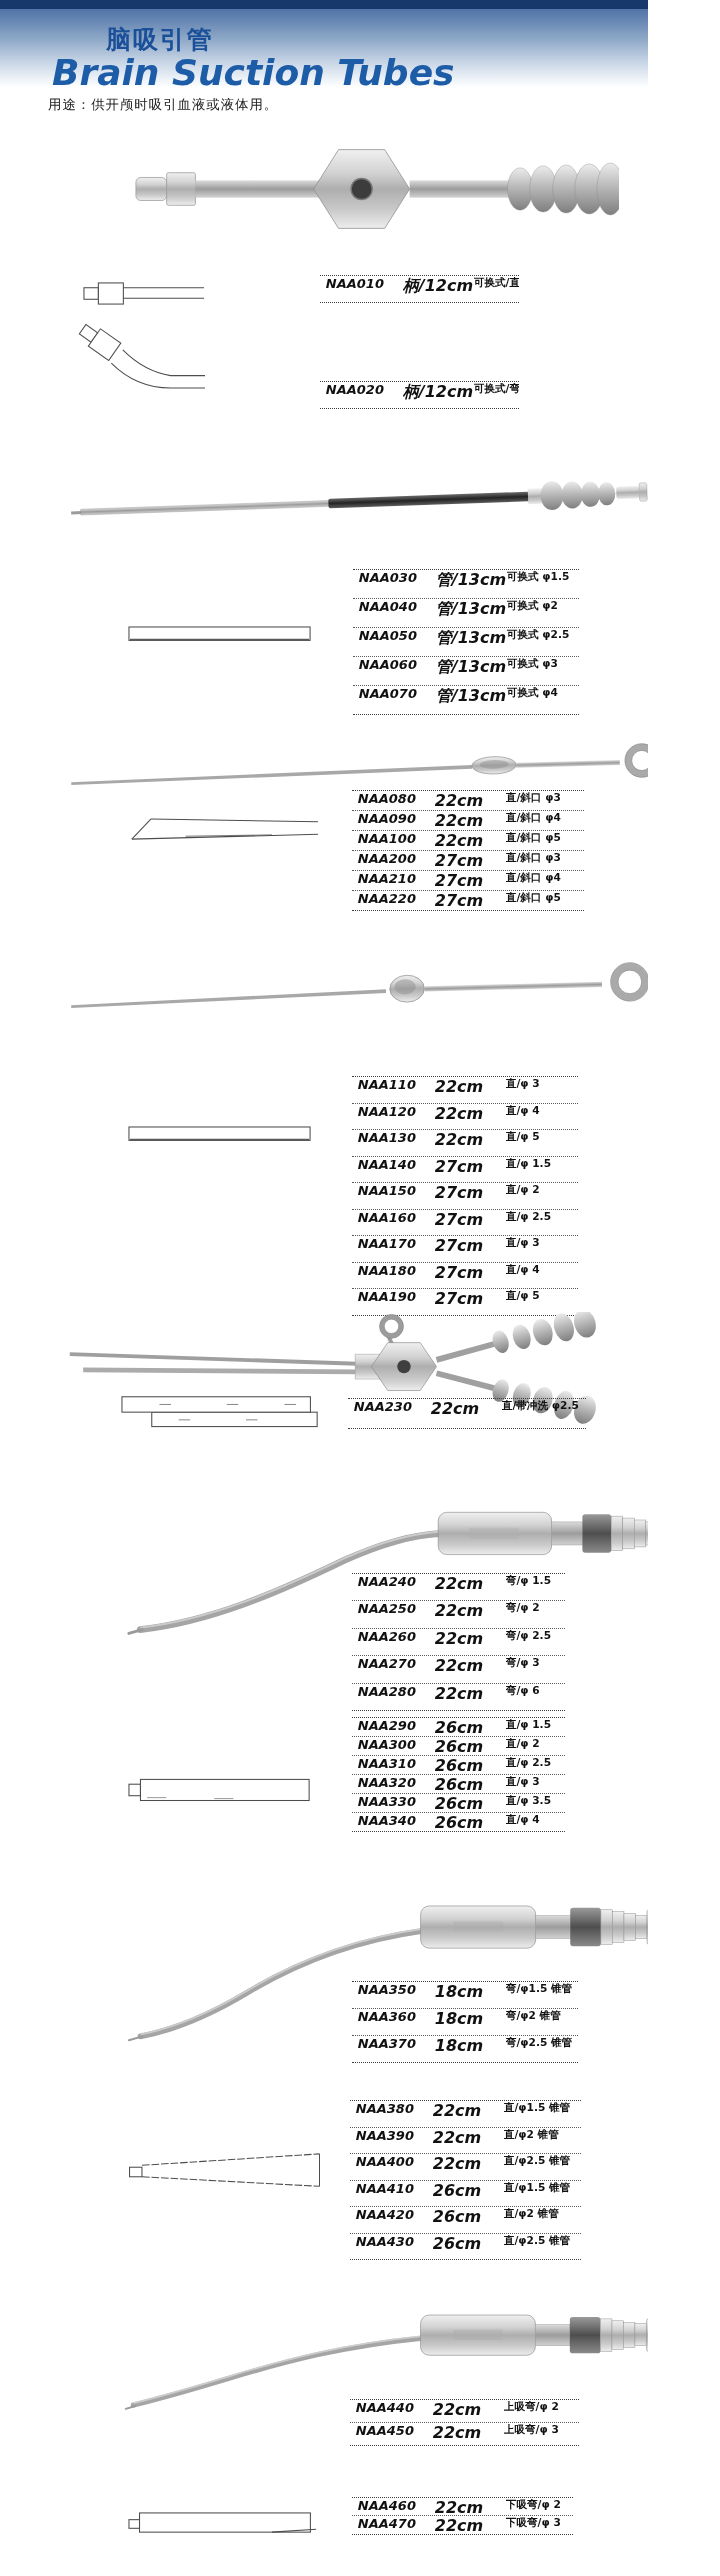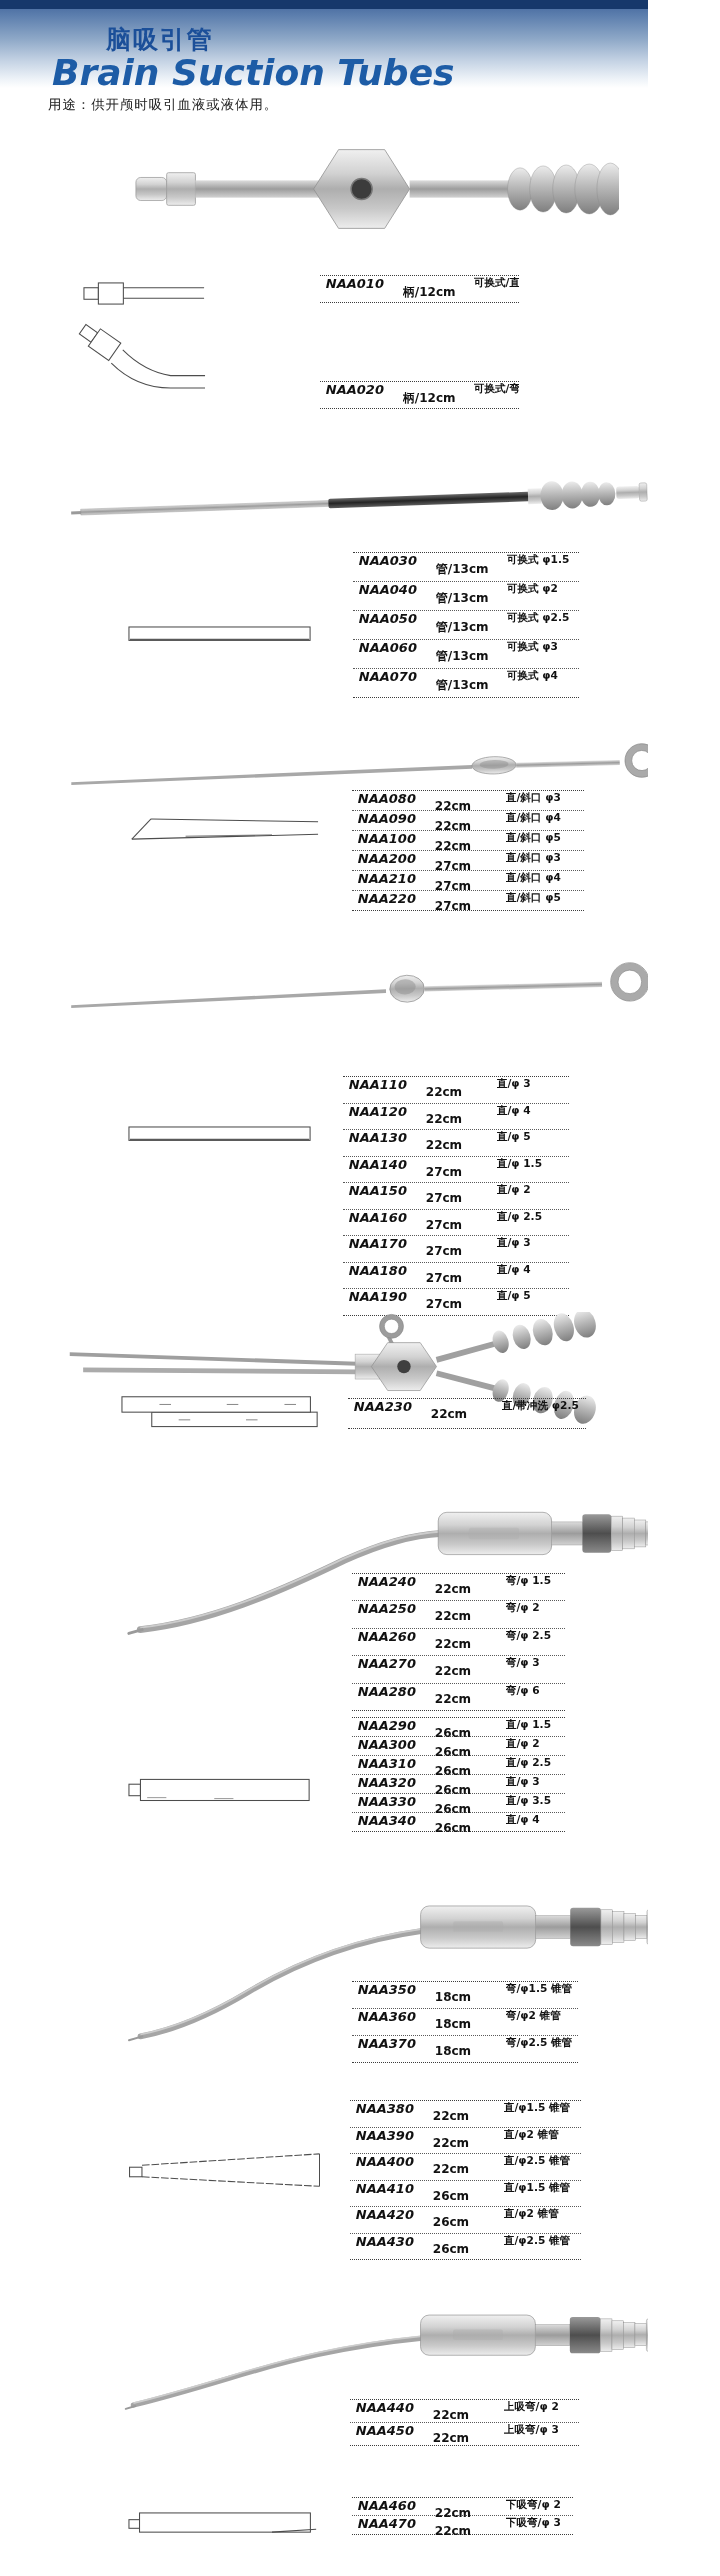--- a/index.html
+++ b/index.html
@@ -11,21 +11,21 @@
   .hdr-topbar{position:absolute;left:0;top:0;width:720px;height:8.6px;background:#16386b;}
   .title-zh{position:absolute;left:106px;top:23px;font-size:25px;font-weight:bold;color:#1b4f99;letter-spacing:1.9px;}
   .title-en{position:absolute;left:52px;top:52px;font-size:36px;font-style:italic;font-weight:600;color:#1d5ca6;}
   .usage{position:absolute;left:48px;top:96px;font-size:13.4px;color:#222;letter-spacing:1px;text-align:right;}
   
   .ptable{position:absolute;border-top:1.4px dotted #3d3d3d;border-bottom:1.4px dotted #3d3d3d;}
   .trow{display:flex;align-items:flex-start;height:var(--rh,25px);}
   .trow + .trow{border-top:1px dotted #5a5a5a;}
   .cell{white-space:nowrap;overflow:hidden;}
   .c-model{width:77px;padding-left:5.8px;font-size:13px;font-weight:bold;font-style:italic;color:#111;}
-  .c-spec{width:71px;font-size:12px;font-weight:600;color:#111;margin-top:8px;}
+  .c-spec{width:71px;font-size:16px;font-style:italic;font-weight:600;color:#111;}
   .c-type{flex:1;font-size:10.6px;font-weight:bold;color:#111;}
   .ill{position:absolute;}
   .ln{fill:none;stroke:#4d4d4d;stroke-width:1.1;}
   .lnf{fill:#ffffff;stroke:#4d4d4d;stroke-width:1.1;}
 </style>
 </head>
 <body>
 
 <div class="page">
 
@@ -124,21 +124,21 @@
       <ellipse cx="560" cy="41" rx="9" ry="12" fill="url(#gBead)"></ellipse>
       <rect x="570" y="34" width="24" height="13" rx="3" fill="url(#gMetal)"></rect>
       <rect x="594" y="31" width="8" height="19" rx="2" fill="url(#gMetal)" stroke="#999" stroke-width="0.5"></rect>
     </g>
   </svg>
 
   <svg class="ill" style="left:128px;top:626px" width="184" height="17.3" viewBox="0 0 192 18">
     <rect class="lnf" x="1" y="1" width="189" height="14"></rect>
     <line x1="2" y1="14.5" x2="189" y2="14.5" stroke="#5a5a5a" stroke-width="2.2"></line>
   </svg>
-  <div class="ptable" style="left:353px;top:552px;width:226px;--rh:28px">
+  <div class="ptable" style="left:353px;top:569px;width:226px;--rh:28px">
       <div class="trow">
         <span class="cell c-model">NAA030</span>
         <span class="cell c-spec">管/13cm</span>
         <span class="cell c-type">可换式 φ1.5</span>
       </div>
       <div class="trow">
         <span class="cell c-model">NAA040</span>
         <span class="cell c-spec">管/13cm</span>
         <span class="cell c-type">可换式 φ2</span>
       </div>
@@ -219,21 +219,21 @@
       <circle cx="584" cy="39" r="16" fill="none" stroke="#aaaaaa" stroke-width="7.5"></circle>
       <circle cx="584" cy="39" r="20" fill="none" stroke="#868686" stroke-width="0.7"></circle>
       <circle cx="584" cy="39" r="12.3" fill="none" stroke="#868686" stroke-width="0.7"></circle>
     </g>
   </svg>
 
   <svg class="ill" style="left:128px;top:1126px" width="184" height="17.3" viewBox="0 0 192 18">
     <rect class="lnf" x="1" y="1" width="189" height="14"></rect>
     <line x1="2" y1="14.5" x2="189" y2="14.5" stroke="#5a5a5a" stroke-width="2.2"></line>
   </svg>
-  <div class="ptable" style="left:343px;top:1076px;width:226px;--rh:25.5px">
+  <div class="ptable" style="left:352px;top:1076px;width:226px;--rh:25.5px">
       <div class="trow">
         <span class="cell c-model">NAA110</span>
         <span class="cell c-spec">22cm</span>
         <span class="cell c-type">直/φ 3</span>
       </div>
       <div class="trow">
         <span class="cell c-model">NAA120</span>
         <span class="cell c-spec">22cm</span>
         <span class="cell c-type">直/φ 4</span>
       </div>

